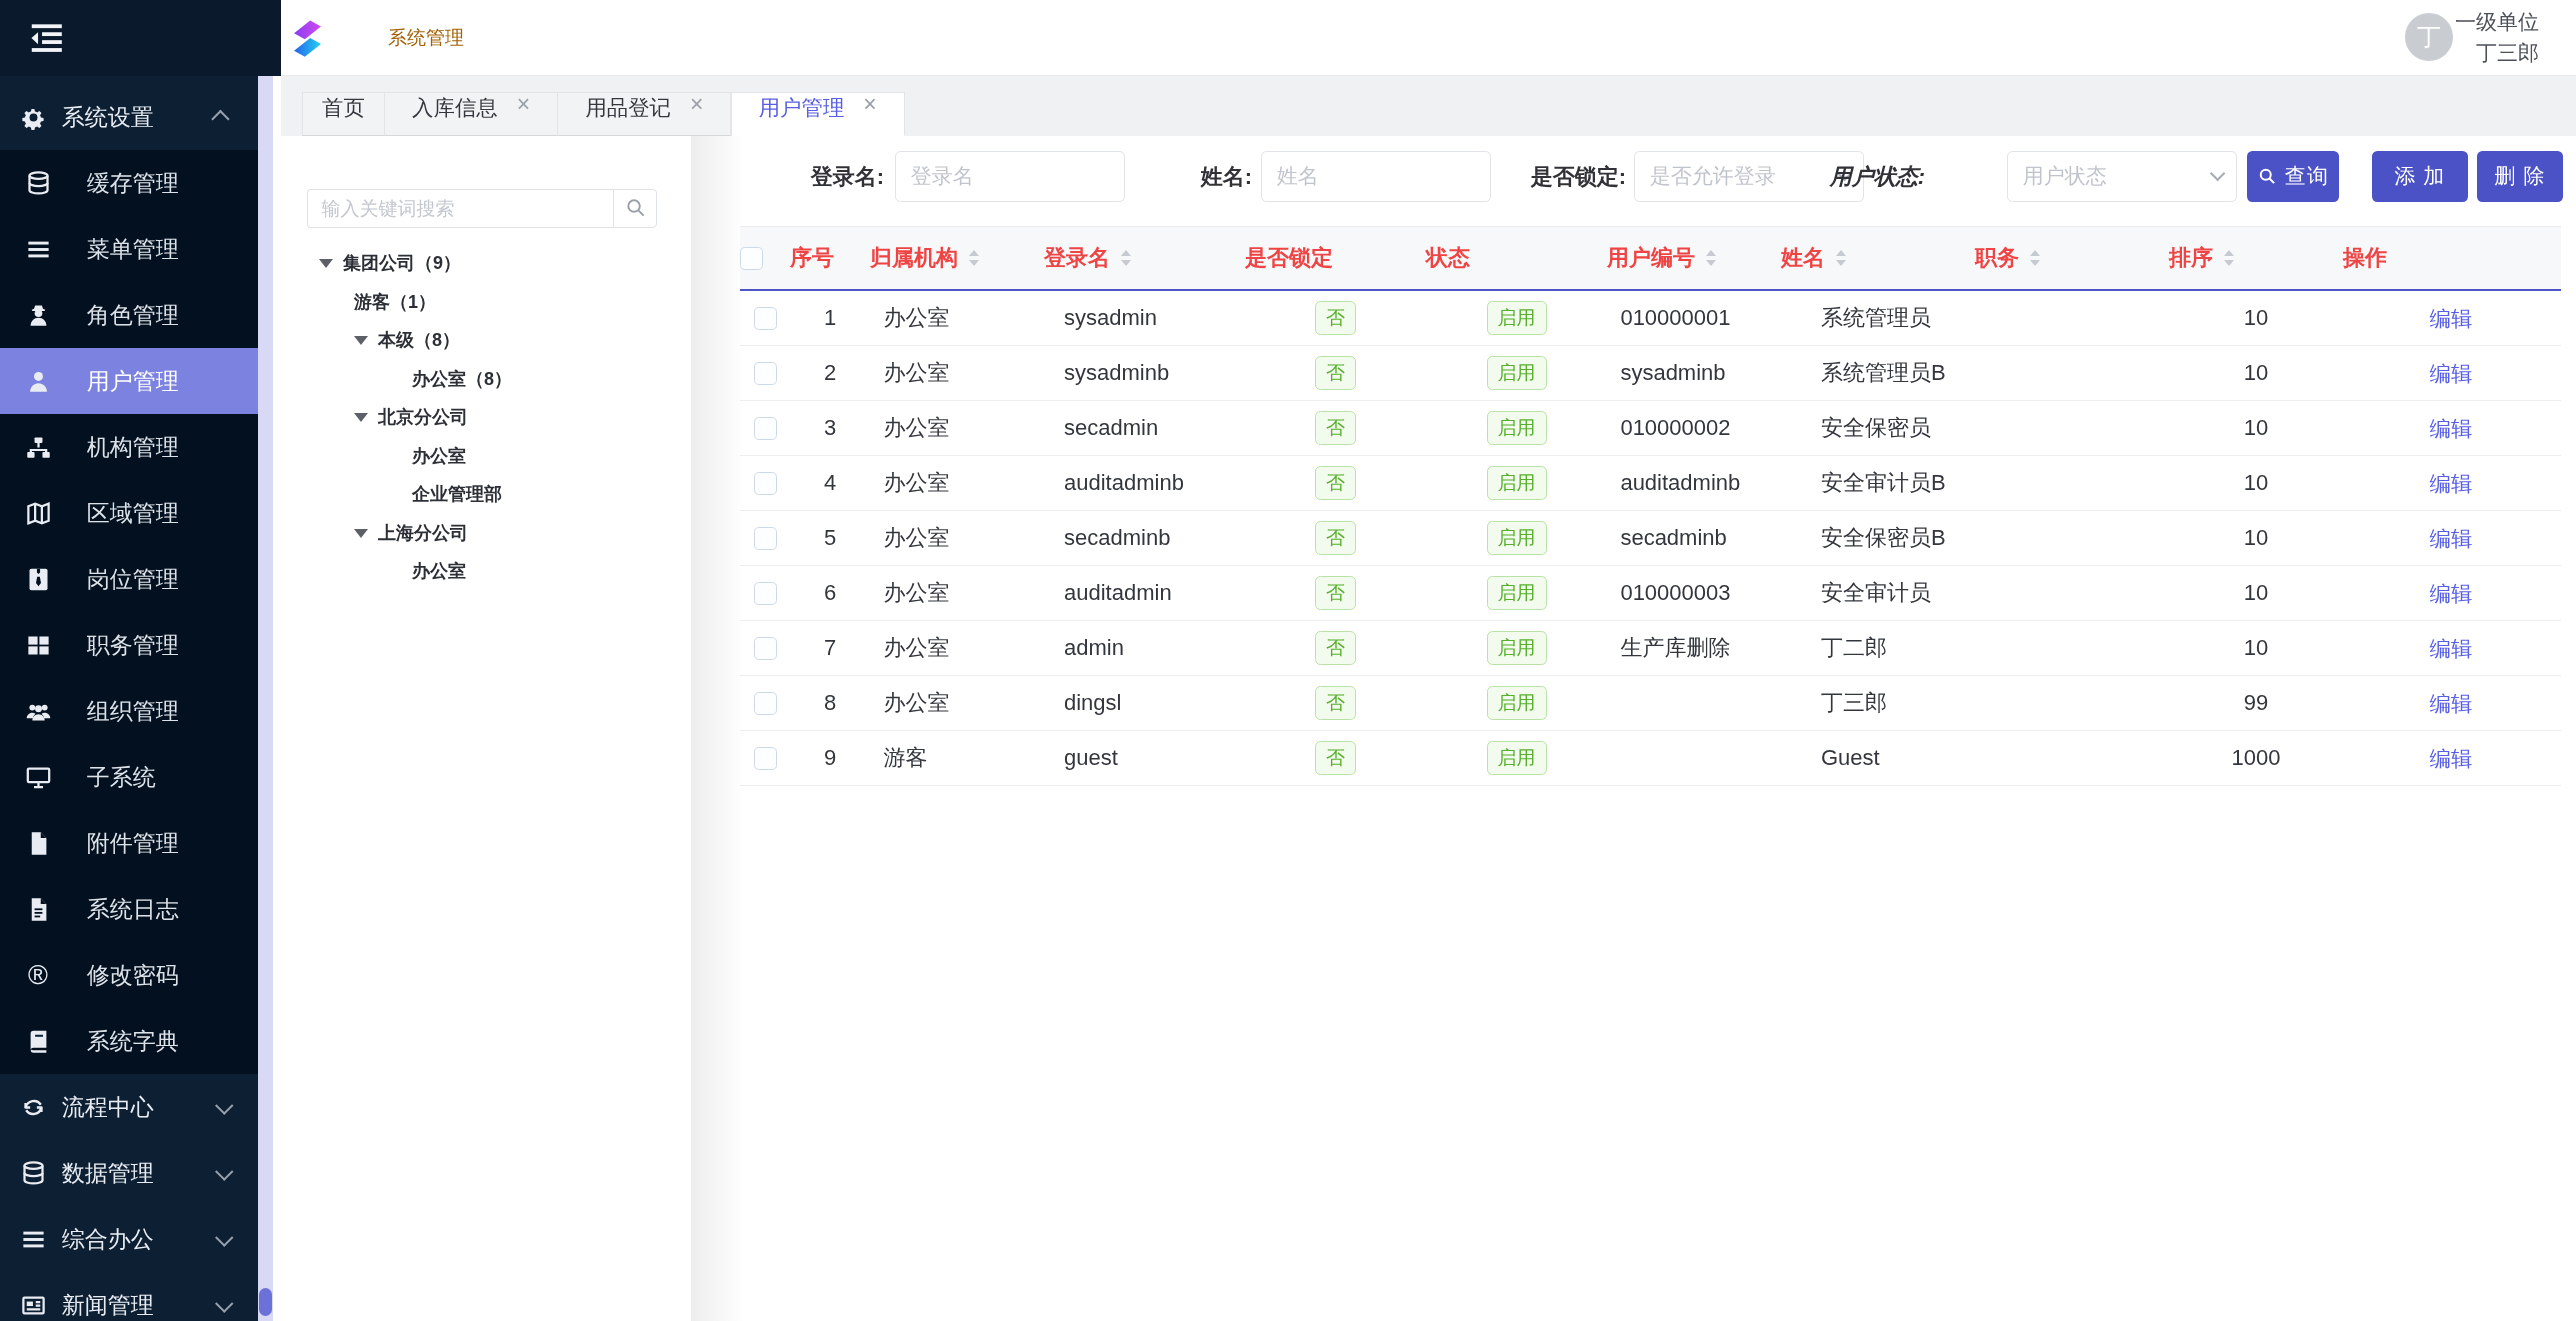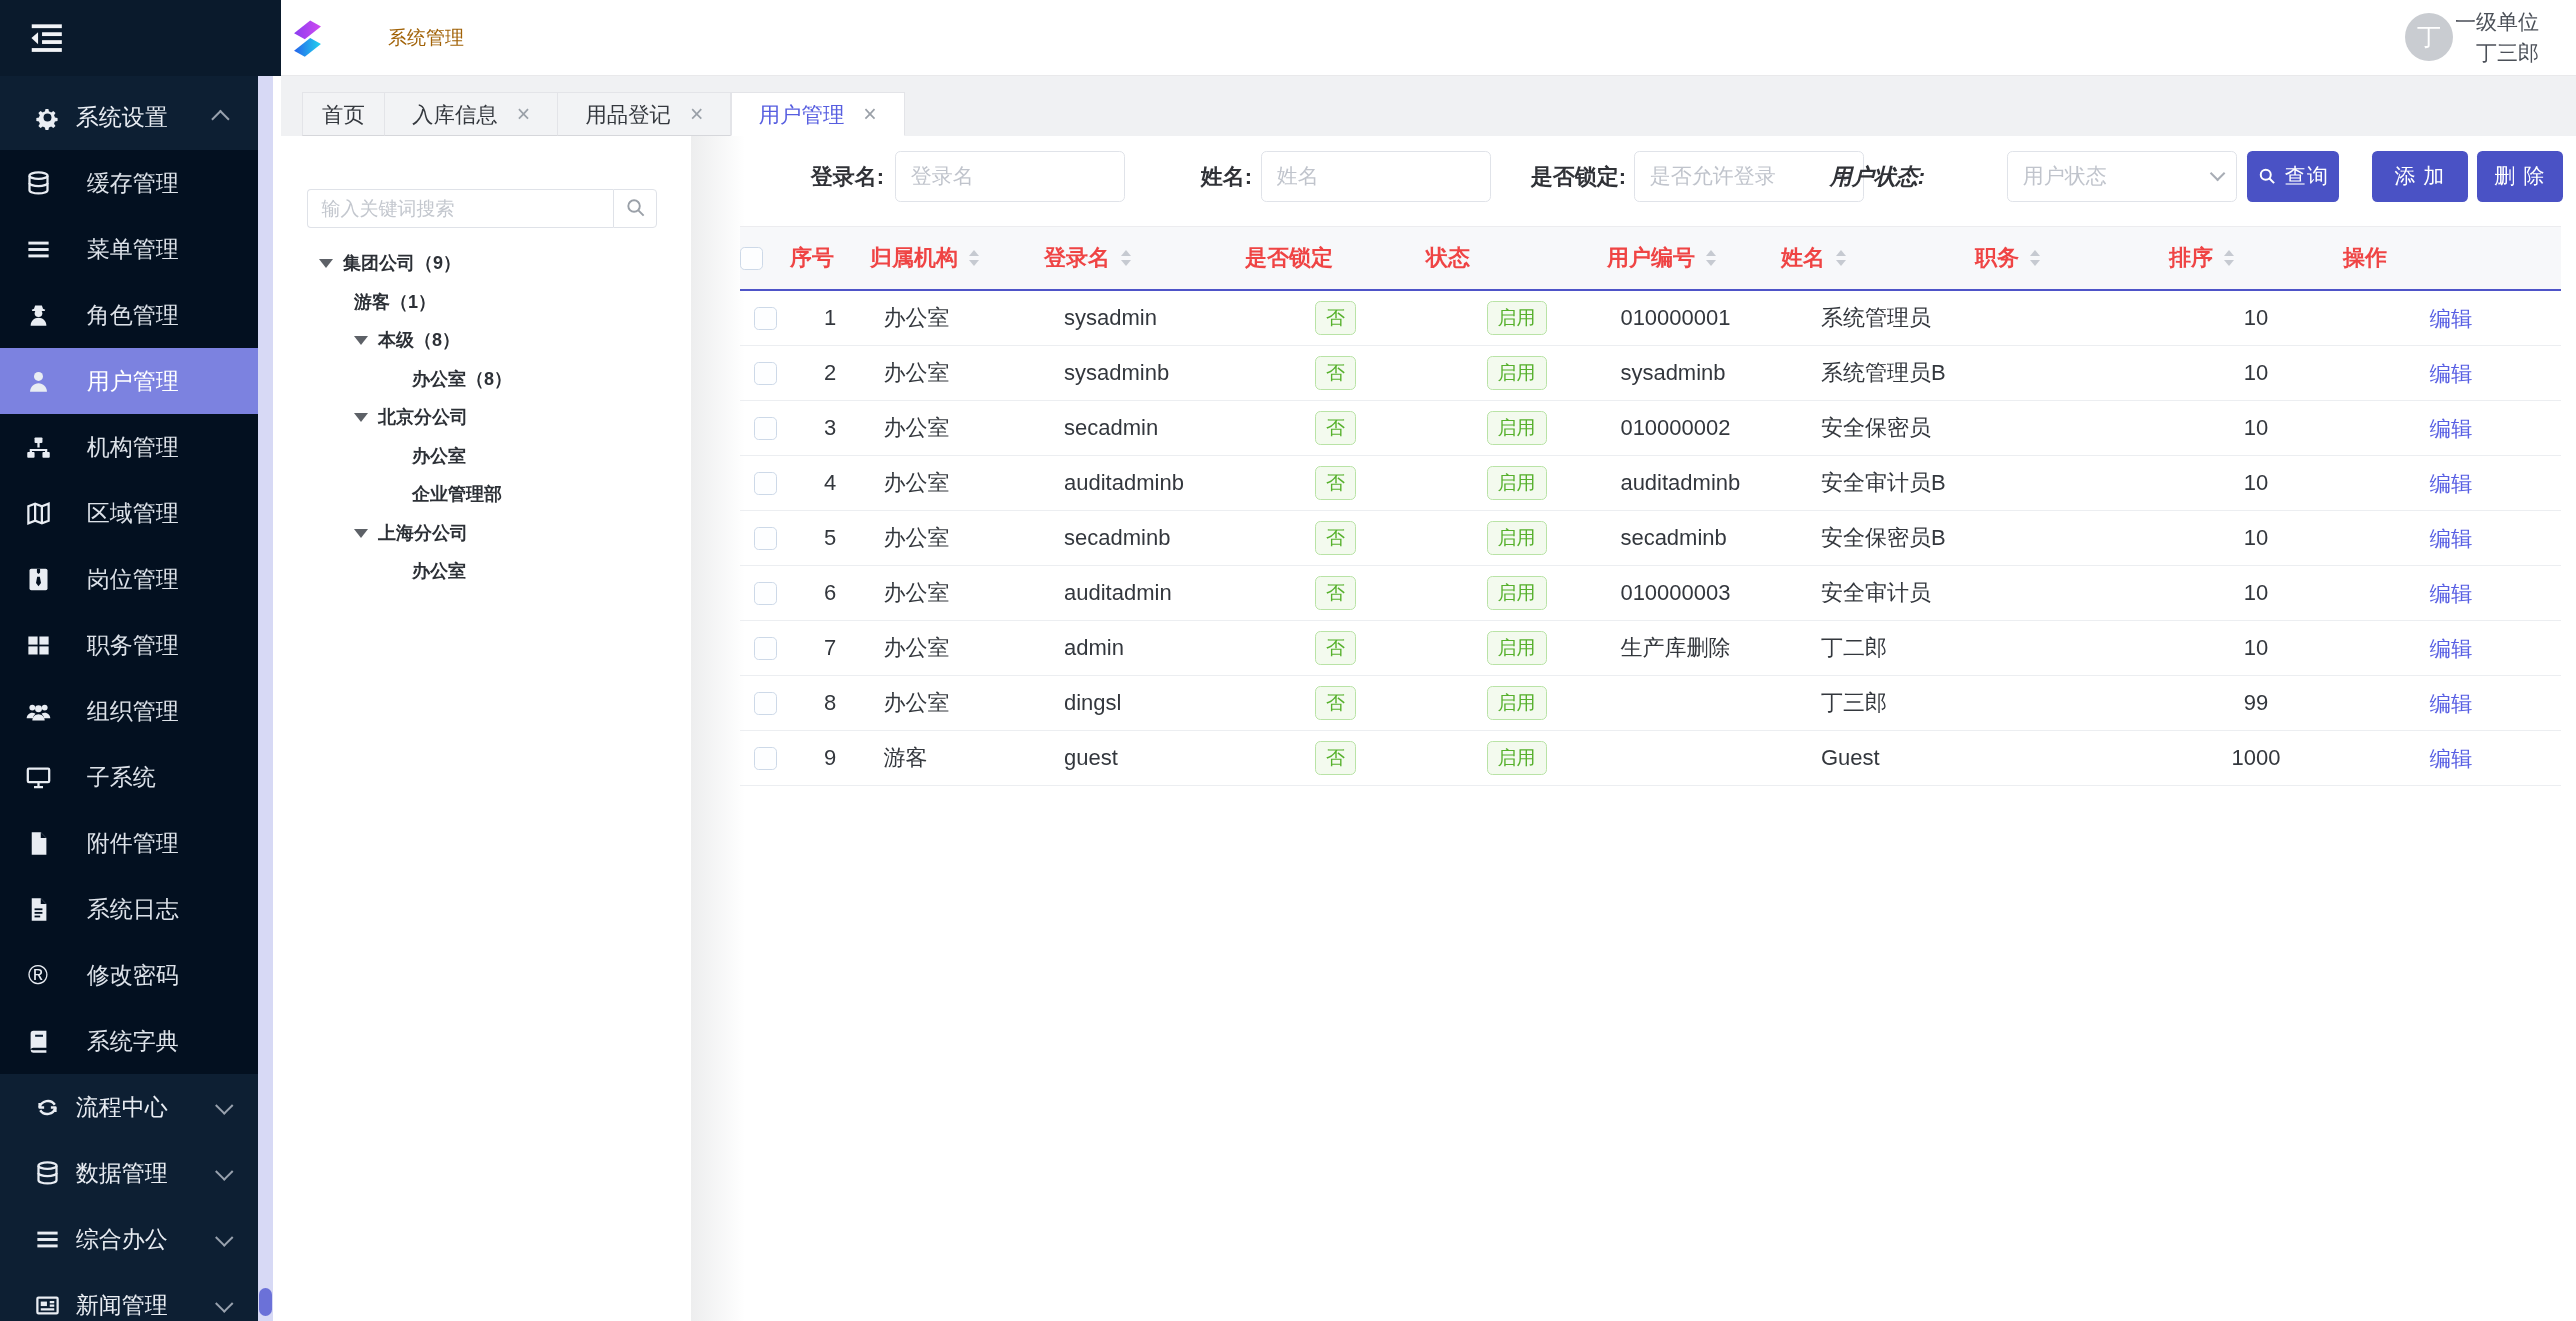--- a/index.html
+++ b/index.html
@@ -6,21 +6,21 @@
   body{
     width:2576px;height:1321px;position:relative;overflow:hidden;background:#fff;
     font-family:"Liberation Sans","DejaVu Sans",sans-serif;color:#33373d;
   }
   
   #sidebar-header{position:absolute;left:0;top:0;width:281px;height:76px;background:#0a1a2c;}
   #collapse-btn{position:absolute;left:27px;top:19px;width:38px;height:38px;display:flex;align-items:center;justify-content:center;cursor:pointer;}
   #sidebar{position:absolute;left:0;top:76px;width:258px;height:1245px;background:#0d1f33;overflow:hidden;}
   #menu{padding-top:8px;}
   .menu-row{height:66px;display:flex;align-items:center;position:relative;cursor:pointer;}
-  .menu-group{padding-left:33px;}
+  .menu-group{padding-left:19px;}
   .menu-item{padding-left:24px;gap:20px;}
   .submenu{background:#031020;}
   .menu-icon{width:28px;height:28px;display:flex;align-items:center;justify-content:center;flex:none;}
   .menu-label{margin-left:14.7px;font-size:23px;color:#dde2e9;white-space:nowrap;}
   .menu-group .menu-label{color:#e9edf3;}
   .menu-item.active{background:#7c82e0;}
   .menu-item.active .menu-label{color:#ffffff;}
   .chev{position:absolute;right:29.5px;width:10.7px;height:10.7px;border-right:2px solid #98a1ae;border-bottom:2px solid #98a1ae;}
   .chev.down{transform:rotate(45deg) translateY(-2.7px);}
   .chev.up{transform:rotate(-135deg) translateY(-2.7px);}
@@ -31,21 +31,21 @@
   #main-header{position:absolute;left:281px;top:0;width:2295px;height:75px;background:#fff;border-bottom:0.7px solid #e9e9eb;}
   #logo{position:absolute;left:8.7px;top:14.7px;width:35px;height:46px;}
   #app-title{position:absolute;left:107px;top:0;height:75px;line-height:75px;font-size:19px;font-weight:400;color:#a16207;}
   #user-block{position:absolute;right:0;top:0;height:75px;}
   #avatar{position:absolute;right:123px;top:13.4px;width:48px;height:48px;border-radius:50%;background:#c9ccd1;color:#fff;font-size:24px;display:flex;align-items:center;justify-content:center;}
   #user-org{position:absolute;right:37px;top:8px;font-size:21px;color:#4b5058;white-space:nowrap;}
   #user-name{position:absolute;right:37px;top:39px;font-size:21px;color:#4b5058;white-space:nowrap;}
   
   #tab-bar{position:absolute;left:281px;top:76px;width:2295px;height:60px;background:#f0f1f3;}
   #tabs{position:absolute;left:21px;bottom:0;display:flex;}
-  .tab{height:42px;margin-left:-0.7px;display:flex;align-items:center;padding:0 27px;background:#f2f3f5;border:0.7px solid #e3e4e8;border-bottom:1.3px solid #d6d7db;font-size:21.4px;color:#34383e;cursor:pointer;white-space:nowrap;}
+  .tab{height:42px;margin-left:-0.7px;display:flex;padding:0 27px;background:#f2f3f5;border:0.7px solid #e3e4e8;border-bottom:1.3px solid #d6d7db;font-size:21.4px;color:#34383e;cursor:pointer;white-space:nowrap;}
   .tab:first-child{margin-left:0;padding:0 19px;}
   .tab.active{background:#ffffff;border-bottom:1.3px solid #ffffff;color:#575ee0;}
   .tab .close{margin-left:19px;font-size:23px;color:#9aa0a8;line-height:1;}
   
   #content{position:absolute;left:281px;top:136px;width:2295px;height:1185px;background:#fff;}
   #panel-divider{position:absolute;left:410px;top:0;width:54px;height:1185px;background:linear-gradient(90deg,rgba(55,60,70,0.09),rgba(55,60,70,0));}
   
   #tree-search{position:absolute;left:26px;top:53px;width:350px;height:39px;display:flex;}
   #tree-search input{flex:1;min-width:0;height:100%;border:1.3px solid #dfe2e8;border-right:none;border-radius:4px 0 0 4px;padding:0 13.4px;font-size:19px;color:#33373d;outline:none;box-sizing:border-box;font-family:inherit;}
   #tree-search input::placeholder{color:#c3c7ce;}

